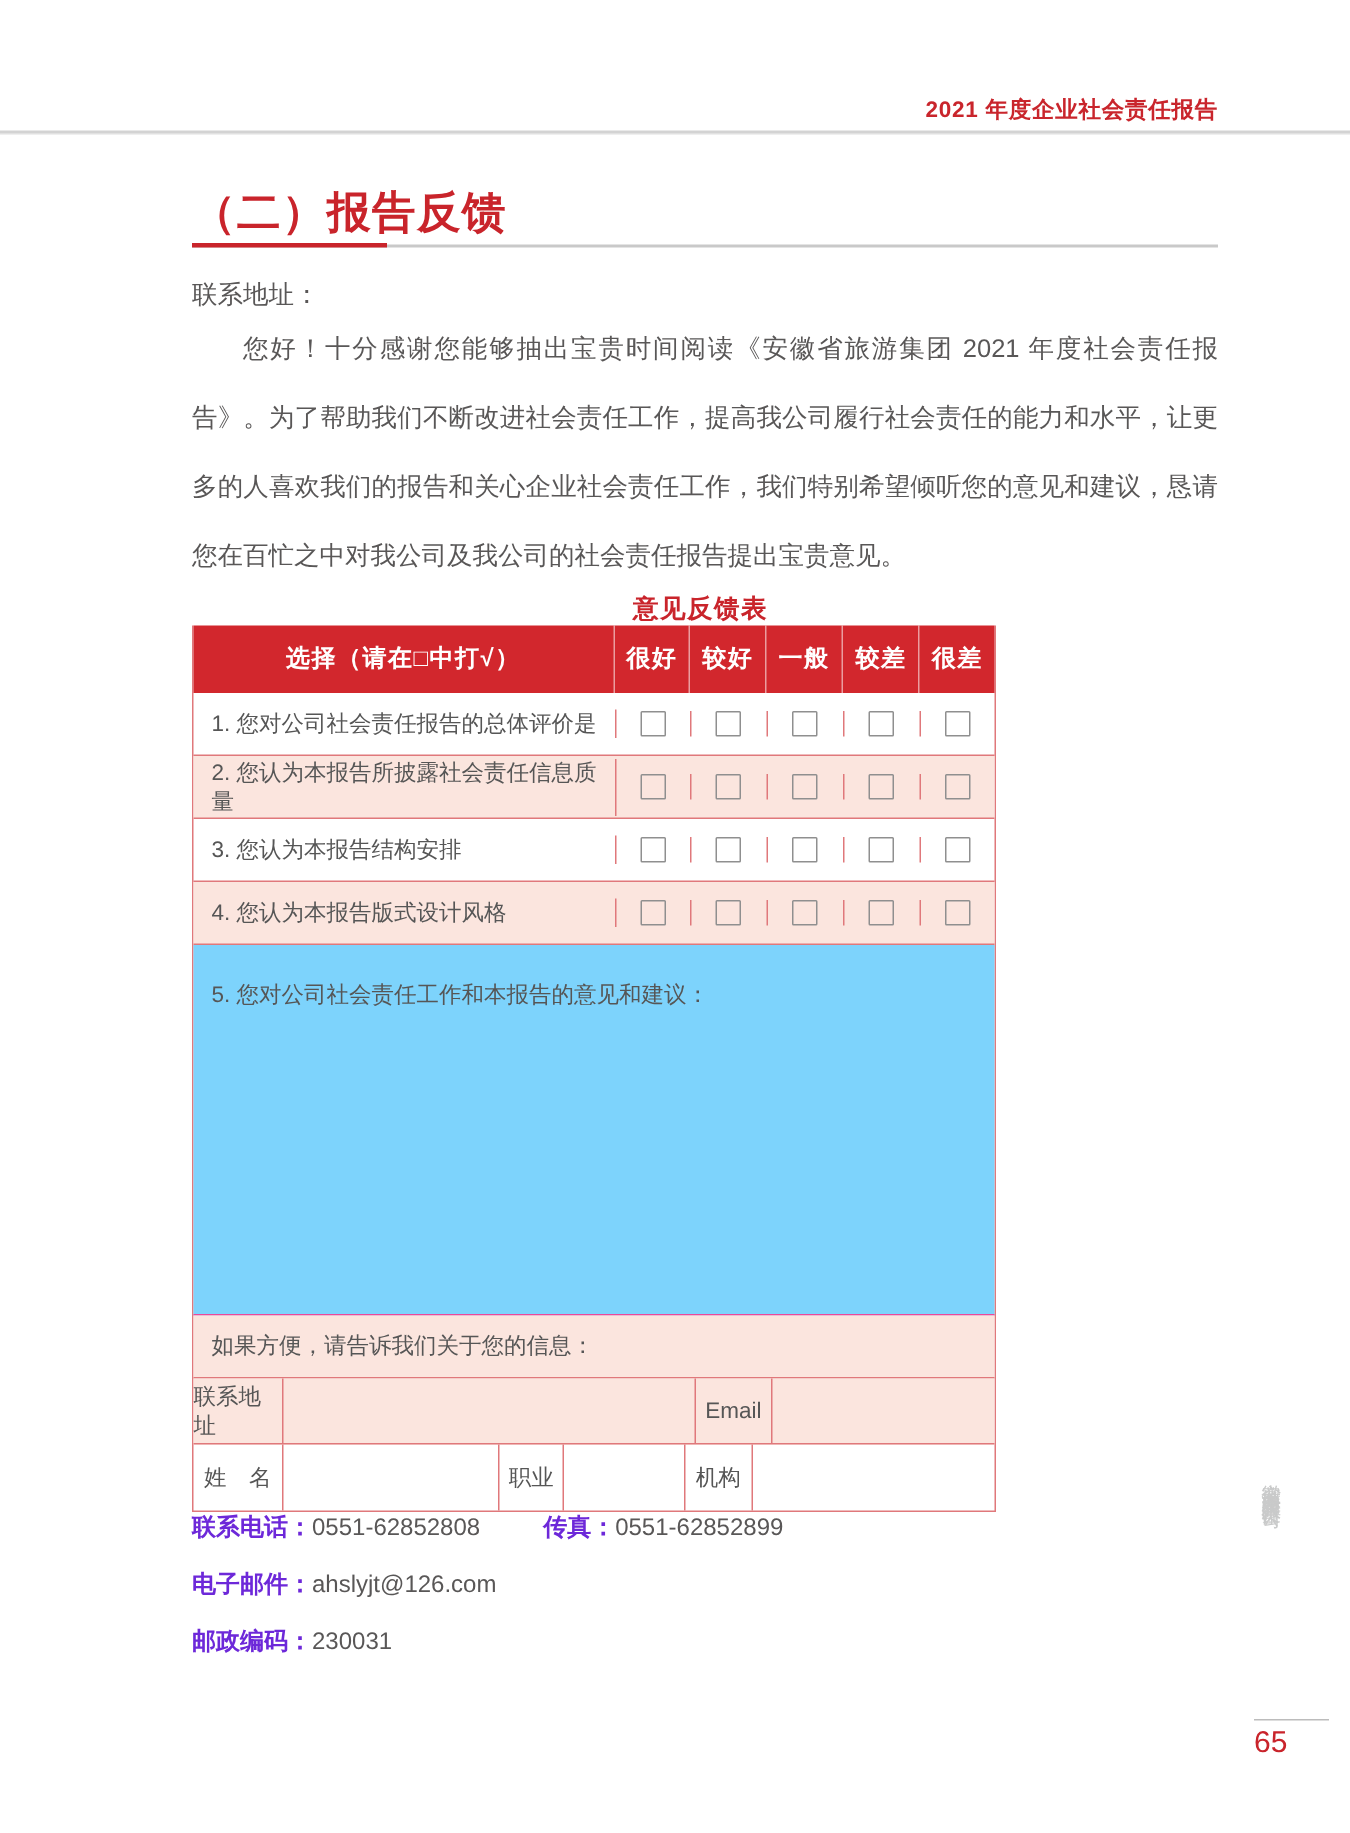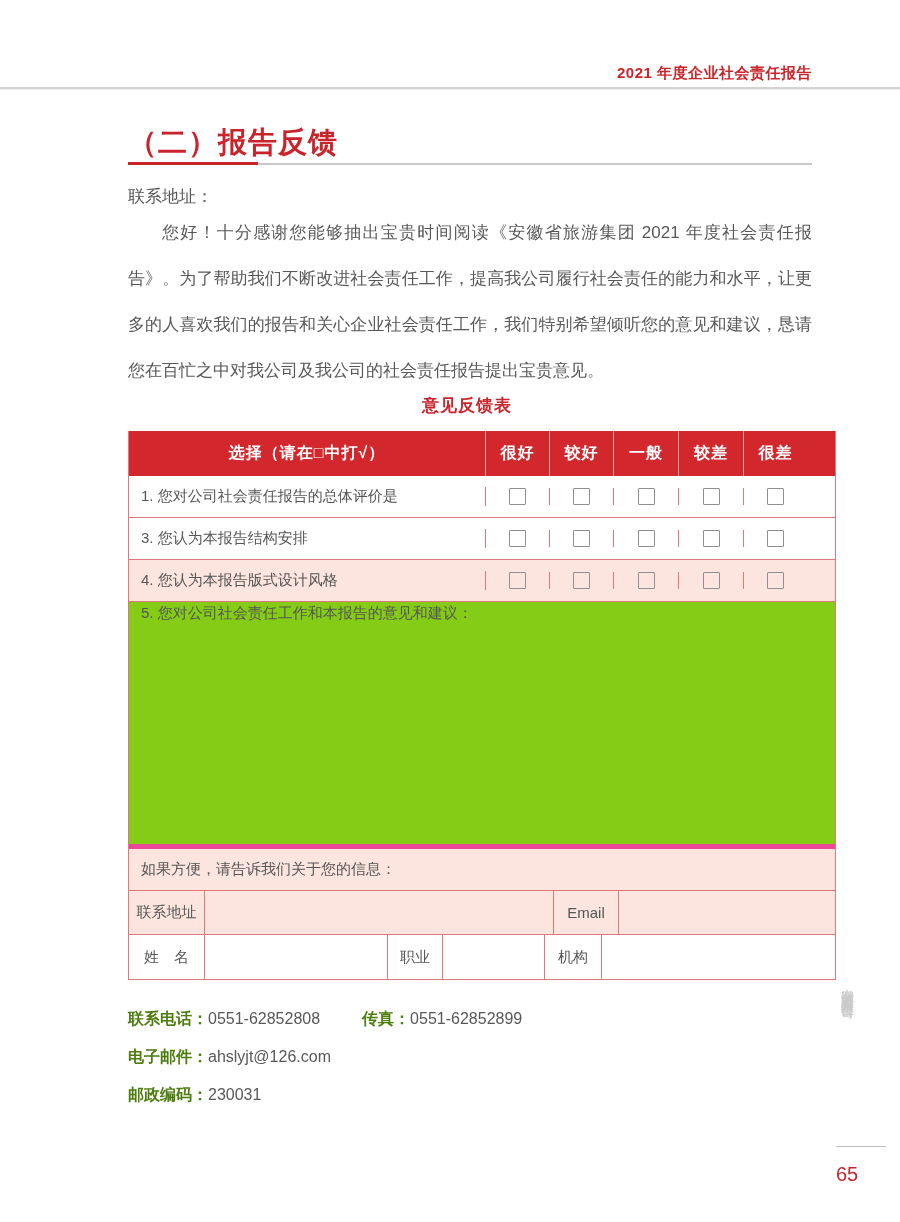--- a/index.html
+++ b/index.html
@@ -14,50 +14,50 @@
   
   .content{position:absolute;left:128px;top:126px;width:684px;}
   .section-title{font-size:29px;font-weight:bold;color:#c9242b;letter-spacing:1px;line-height:32px;}
   .title-rule{position:relative;height:3px;margin-top:4px;}
   .title-rule .gray{position:absolute;left:0;right:0;top:1px;height:2px;background:#c9c9c9;}
   .title-rule .red{position:absolute;left:0;top:0;width:130px;height:3px;background:#c9242b;}
   .salutation{margin-top:20px;font-size:17px;color:#595757;}
   .intro{margin-top:2px;font-size:17px;line-height:46px;text-align:justify;text-indent:2em;color:#595757;}
   .table-caption{margin-top:0;width:678px;text-align:center;font-size:17px;font-weight:bold;color:#c9242b;letter-spacing:1px;}
   
-  .fb-table{margin-top:14px;width:708px;border:1px solid #e0787b;border-top:none;box-sizing:border-box;}
+  .fb-table{width:536px;border:1px solid #e0787b;border-top:none;box-sizing:border-box;}
   .row{display:flex;box-sizing:border-box;}
   .cell{box-sizing:border-box;display:flex;align-items:center;}
   .hdr{background:#d2272d;height:45px;}
   .hdr .cell{justify-content:center;color:#ffffff;font-size:16px;font-weight:bold;letter-spacing:1px;border-right:1px solid rgba(255,255,255,.55);}
   .hdr .cell:last-child{border-right:none;}
   .c0{width:357px;}
   .c1{width:64px;}.c2{width:64px;}.c3{width:65px;}.c4{width:65px;}.c5{width:63px;}
   .qrow{height:42px;border-bottom:1px solid #e0787b;align-items:center;}
   .qrow .cell{border-right:1px solid #e0787b;justify-content:center;}
   .qrow .cell:last-child{border-right:none;}
   .qrow .qlabel{justify-content:flex-start;padding-left:12px;font-size:15px;color:#565656;}
   .pink{background:#fbe5de;}
   .cb{width:15px;height:15px;border:1.5px solid #8f8f8f;border-radius:1px;background:transparent;display:inline-block;}
-  .comment-row{height:247px;border-bottom:5px solid #ec4899;background:#84cc16;box-sizing:border-box;padding:2px 12px 0 12px;font-size:15px;color:#565656;}
+  .comment-row{height:247px;border-bottom:1px solid #ec4899;background:#7dd3fc;box-sizing:border-box;padding:24px 12px 0 12px;font-size:15px;color:#565656;}
   .info-row{height:42px;border-bottom:1px solid #e0787b;display:flex;align-items:center;padding-left:12px;box-sizing:border-box;font-size:15px;color:#565656;}
   .frow{height:44px;border-bottom:1px solid #e0787b;}
   .frow:last-child{border-bottom:none;}
   .frow .cell{border-right:1px solid #e0787b;justify-content:center;font-size:15px;color:#565656;}
   .frow .cell:last-child{border-right:none;}
   .n0{width:76px;}.n1{width:183px;}.n2{width:55px;}.n3{width:102px;}.n4{width:57px;}.n5{width:205px;}
   .a0{width:76px;}.a1{width:349px;}.a2{width:65px;}.a3{width:188px;}
   
   .contact-block{position:absolute;left:128px;top:1000px;width:600px;font-size:16px;line-height:38px;color:#595757;}
-  .contact-block b{color:#4d7c0f;font-weight:bold;}
+  .contact-block b{color:#6d28d9;font-weight:bold;}
   .gap{display:inline-block;width:42px;}
   
   .side-company{position:absolute;right:44px;top:978px;writing-mode:vertical-rl;font-size:13px;letter-spacing:1.5px;color:#c9caca;}
   .side-rule{position:absolute;left:836px;top:1146px;width:50px;height:1px;background:#bcbcbc;}
-  .page-number{position:absolute;left:836px;top:1151px;font-size:20px;color:#c9242b;margin-top:12px;}
+  .page-number{position:absolute;left:836px;top:1151px;font-size:20px;color:#c9242b;}
 </style>
 </head>
 <body>
 
 <div class="top-header">2021 年度企业社会责任报告</div>
 <div class="top-rule"></div>
 
 <div class="content">
 
   <div class="section-title">（二）报告反馈</div>
@@ -94,20 +94,38 @@
           <span class="cb"></span>
         </div>
       <div class="cell c4">
           <span class="cb"></span>
         </div>
       <div class="cell c5">
           <span class="cb"></span>
         </div>
     </div>
 
+    <div class="row qrow pink">
+      <div class="cell c0 qlabel">2. 您认为本报告所披露社会责任信息质量</div>
+      <div class="cell c1">
+          <span class="cb"></span>
+        </div>
+      <div class="cell c2">
+          <span class="cb"></span>
+        </div>
+      <div class="cell c3">
+          <span class="cb"></span>
+        </div>
+      <div class="cell c4">
+          <span class="cb"></span>
+        </div>
+      <div class="cell c5">
+          <span class="cb"></span>
+        </div>
+    </div>
 
     <div class="row qrow">
       <div class="cell c0 qlabel">3. 您认为本报告结构安排</div>
       <div class="cell c1">
           <span class="cb"></span>
         </div>
       <div class="cell c2">
           <span class="cb"></span>
         </div>
       <div class="cell c3">

